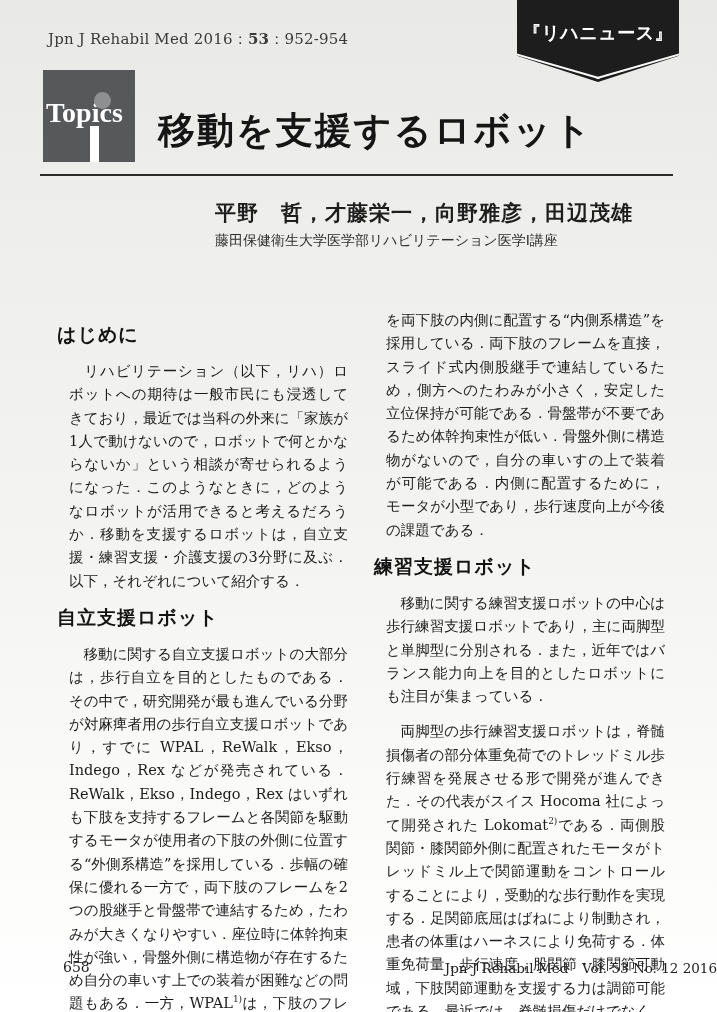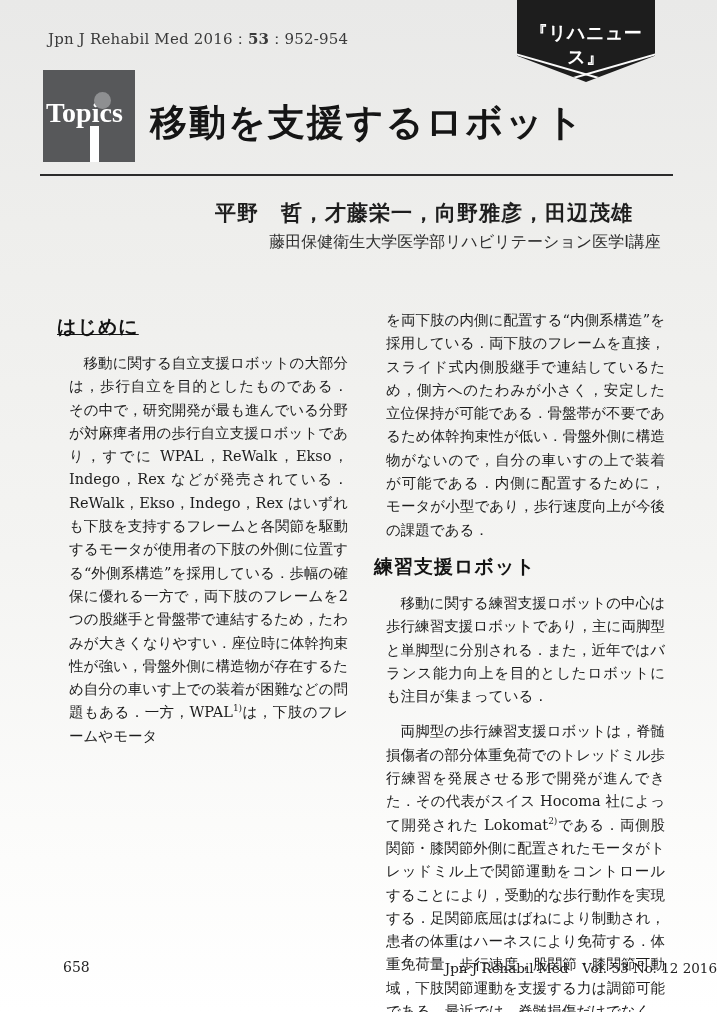--- a/index.html
+++ b/index.html
@@ -5,62 +5,62 @@
   html,body { margin:0; padding:0; background:#ffffff; }
   .page {
     position:relative; width:717px; height:1012px; overflow:hidden;
     background:linear-gradient(180deg,#e9e9e8 0%,#eeeeec 22%,#f4f4f2 55%,#fcfcfb 85%,#ffffff 100%);
     font-family:"DejaVu Serif","Liberation Serif",serif; color:#1c1c1c;
   }
   .citation { position:absolute; left:48px; top:30px; font-size:15px; color:#3a3a3a; letter-spacing:.2px; }
   .citation b { font-weight:bold; }
 
   .ribbon {
-    position:absolute; left:517px; top:0; width:138px; height:82px; background:#1d1d1d;
+    position:absolute; left:517px; top:0; width:162px; height:82px; background:#1d1d1d;
     clip-path:polygon(0 0,100% 0,100% 68%,50% 100%,0 68%);
   }
   .ribbon-text {
     position:absolute; left:0; top:21px; width:100%; text-align:center; color:#ffffff;
     font-family:"Liberation Sans","DejaVu Sans",sans-serif; font-weight:bold; font-size:18px; letter-spacing:.5px;
   }
   .ribbon-line { position:absolute; width:88px; height:1.5px; background:#fafafa; }
   .ribbon-line.left  { left:-2px;  top:53px; transform:rotate(16deg);  transform-origin:left center; }
   .ribbon-line.right { right:-2px; top:53px; transform:rotate(-16deg); transform-origin:right center; }
 
   .topics-logo { position:absolute; left:43px; top:70px; width:92px; height:92px; background:#57585a; }
   .logo-text {
     position:absolute; left:3px; top:27px; color:#ffffff;
     font-family:"Liberation Serif","DejaVu Serif",serif; font-weight:bold; font-size:28px; letter-spacing:0;
   }
   .logo-dot  { position:absolute; left:51px; top:22px; width:17px; height:17px; border-radius:50%; background:#8e8f91; }
   .logo-stem { position:absolute; left:47px; top:56px; width:9px; height:36px; background:#ffffff; }
 
   .title {
-    position:absolute; left:150px; top:98px; margin:0;
+    position:absolute; left:150px; top:98px; margin:8px;
     font-family:Liberation Sans, sans-serif; font-weight:bold; font-size:37px;
     color:#151515; letter-spacing:2px; white-space:nowrap;
   }
   .header-rule { position:absolute; left:40px; top:174px; width:633px; height:2px; background:#2b2b2b; }
 
   .authors {
     position:absolute; left:215px; top:199px; width:500px; text-align:left;
     font-weight:bold; font-size:21px; color:#1e1e1e; letter-spacing:1px; white-space:nowrap;
   }
   .affiliation {
-    position:absolute; left:215px; top:232px; width:500px; text-align:center;
-    font-family:"Liberation Sans","DejaVu Sans",sans-serif; font-size:16px; color:#2e2e2e;
+    position:absolute; left:215px; top:232px; width:500px; 
+    font-family:"Liberation Sans","DejaVu Sans",sans-serif; font-size:14px; color:#2e2e2e;
   }
 
   .article { position:absolute; left:57px; top:306px; width:620px; display:flex; gap:14px; }
   .col { width:303px; }
   .sec-heading {
     font-family:"Liberation Sans","DejaVu Sans",sans-serif; font-size:19px; font-weight:bold;
     color:#141414; margin:12px 0 10px; letter-spacing:1px;
   }
-  .col-1 .sec-heading:first-child { margin-top:8px;text-decoration:underline; }
+  .col-1 .sec-heading:first-child { margin-top:16px; }
   .body-para { margin:12px; font-size:14.5px; line-height:23.3px; text-align:justify; color:#1c1c1c; }
   .col-2 .body-para:first-child { margin-top:3px; }
   .body-para sup { font-size:9px; line-height:0; }
 
   .footer-pagenum { position:absolute; left:63px; top:959px; font-size:14px; color:#222222; }
   .footer-journal { position:absolute; left:0; top:960px; width:717px; text-align:right; font-size:13.5px; color:#222222; }
 </style>
 </head>
 <body>
 
@@ -83,20 +83,22 @@
   <h1 class="title">移動を支援するロボット</h1>
 
   <div class="header-rule"></div>
 
   <div class="authors">平野　哲，才藤栄一，向野雅彦，田辺茂雄</div>
   <div class="affiliation">藤田保健衛生大学医学部リハビリテーション医学Ⅰ講座</div>
 
   <div class="article" id="article">
       <div class="col col-1">
         <h2 class="sec-heading">はじめに</h2>
+        <p class="body-para"><span>　リハビリテーション（以下，リハ）ロボットへの期待は一般市民にも浸透してきており，最近では当科の外来に「家族が1人で動けないので，ロボットで何とかならないか」という相談が寄せられるようになった．このようなときに，どのようなロボットが活用できると考えるだろうか．移動を支援するロボットは，自立支援・練習支援・介護支援の3分野に及ぶ．以下，それぞれについて紹介する．</span></p>
+        <h2 class="sec-heading">自立支援ロボット</h2>
         <p class="body-para"><span>　移動に関する自立支援ロボットの大部分は，歩行自立を目的としたものである．その中で，研究開発が最も進んでいる分野が対麻痺者用の歩行自立支援ロボットであり，すでに WPAL，ReWalk，Ekso，Indego，Rex などが発売されている．ReWalk，Ekso，Indego，Rex はいずれも下肢を支持するフレームと各関節を駆動するモータが使用者の下肢の外側に位置する“外側系構造”を採用している．歩幅の確保に優れる一方で，両下肢のフレームを2つの股継手と骨盤帯で連結するため，たわみが大きくなりやすい．座位時に体幹拘束性が強い，骨盤外側に構造物が存在するため自分の車いす上での装着が困難などの問題もある．一方，WPAL</span><sup>1)</sup><span>は，下肢のフレームやモータ</span></p>
       </div>
       <div class="col col-2">
         <p class="body-para"><span>を両下肢の内側に配置する“内側系構造”を採用している．両下肢のフレームを直接，スライド式内側股継手で連結しているため，側方へのたわみが小さく，安定した立位保持が可能である．骨盤帯が不要であるため体幹拘束性が低い．骨盤外側に構造物がないので，自分の車いすの上で装着が可能である．内側に配置するために，モータが小型であり，歩行速度向上が今後の課題である．</span></p>
         <h2 class="sec-heading">練習支援ロボット</h2>
         <p class="body-para"><span>　移動に関する練習支援ロボットの中心は歩行練習支援ロボットであり，主に両脚型と単脚型に分別される．また，近年ではバランス能力向上を目的としたロボットにも注目が集まっている．</span></p>
         <p class="body-para"><span>　両脚型の歩行練習支援ロボットは，脊髄損傷者の部分体重免荷でのトレッドミル歩行練習を発展させる形で開発が進んできた．その代表がスイス Hocoma 社によって開発された Lokomat</span><sup>2)</sup><span>である．両側股関節・膝関節外側に配置されたモータがトレッドミル上で関節運動をコントロールすることにより，受動的な歩行動作を実現する．足関節底屈はばねにより制動され，患者の体重はハーネスにより免荷する．体重免荷量，歩行速度，股関節・膝関節可動域，下肢関節運動を支援する力は調節可能である．最近では，脊髄損傷だけでなく，脳卒中や脳性麻痺の患者の歩行練習にも応用されている．Lokomat と同様にトレッドミル上</span></p>
       </div>
     </div>
 

